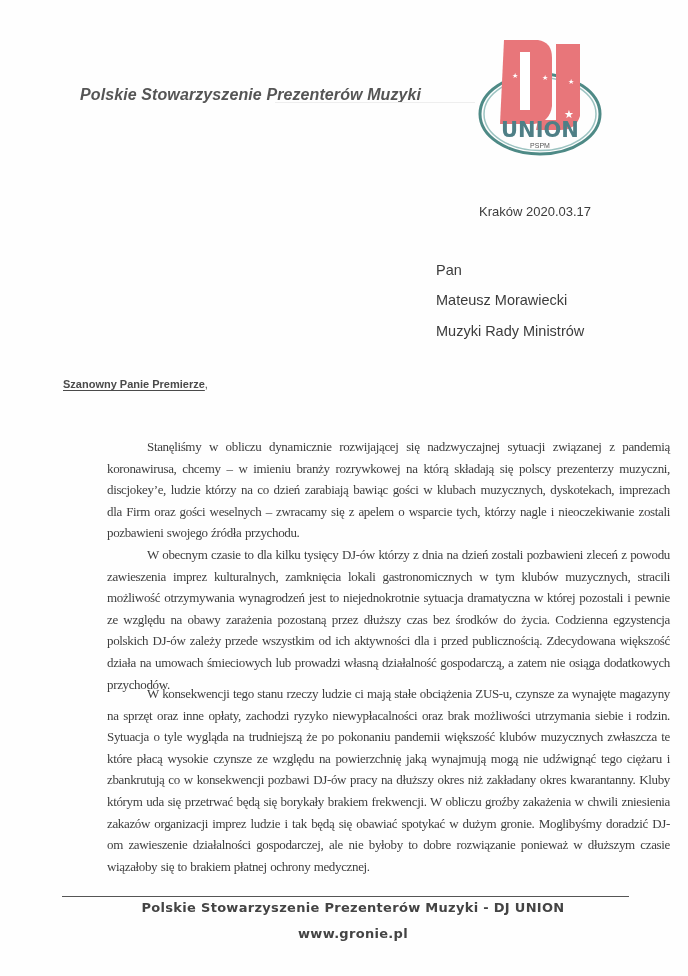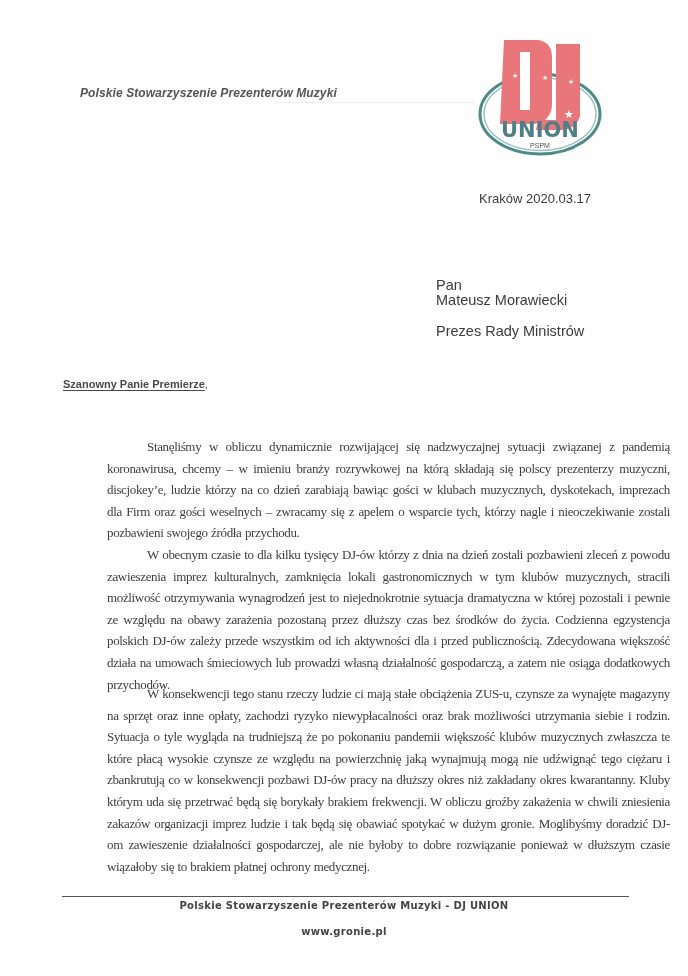--- a/index.html
+++ b/index.html
@@ -1,39 +1,39 @@
 <!DOCTYPE html>
 <html><head>
 <meta charset="utf-8">
 <style>
   html, body { margin: 0; padding: 0; background: #ffffff; }
   body { width: 688px; height: 976px; position: relative; overflow: hidden; color: #3a3a3a; }
   .page { position: absolute; left: 0; top: 0; width: 688px; height: 976px; background: #fefefe; }
 
-  .org-header { position: absolute; left: 80px; top: 86px; font-family: "Liberation Sans", sans-serif; font-style: italic; font-weight: bold; font-size: 12px; color: #555; letter-spacing: 0.1px; }
+  .org-header { position: absolute; left: 80px; top: 86px; font-family: "Liberation Sans", sans-serif; font-style: italic; font-weight: bold; font-size: 16px; color: #555; letter-spacing: 0.1px; }
   .header-rule { position: absolute; left: 275px; top: 102px; width: 200px; height: 1px; background: #eee; }
 
   .logo { position: absolute; left: 476px; top: 34px; width: 128px; height: 126px; }
 
-  .date { position: absolute; left: 479px; top: 191px; font-family: "Liberation Sans", sans-serif; font-size: 13px; color: #3c3c3c; }
+  .date { position: absolute; left: 479px; top: 204px; font-family: "Liberation Sans", sans-serif; font-size: 13px; color: #3c3c3c; }
   .recipient { position: absolute; left: 436px; font-family: "Liberation Sans", sans-serif; font-size: 14.5px; color: #3c3c3c; }
-  .r1 { top: 262px; margin-top: 15px; } .r2 { top: 292px; } .r3 { top: 323px; }
+  .r1 { top: 262px; } .r2 { top: 292px; } .r3 { top: 323px; }
 
   .salutation { position: absolute; left: 63px; top: 378px; font-family: "Liberation Sans", sans-serif; font-weight: bold; font-size: 11px; color: #4a4a4a; }
   .salutation .u { text-decoration: underline; text-underline-offset: 2px; }
   .salutation .c { font-weight: normal; }
 
   .para { position: absolute; left: 63px; width: 563px; font-family: Liberation Serif, serif; font-size: 13px; line-height: 21.6px; color: #3e3e3e; text-align: justify; letter-spacing: -0.35px; word-spacing: 0.5px; margin-left: 44px; }
   .para .indent { display: inline-block; width: 40px; }
   .p1 { top: 436px; }
   .p2 { top: 544px; }
   .p3 { top: 683px; }
 
   .footer-rule { position: absolute; left: 62px; top: 896px; width: 567px; height: 1px; background: #555; }
-  .footer { position: absolute; left: 40px; width: 608px; text-align: center; font-family: "DejaVu Sans", sans-serif; font-weight: bold; font-size: 10px; color: #444; letter-spacing: 0.3px; }
+  .footer { position: absolute; left: 49px; width: 608px; text-align: center; font-family: "DejaVu Sans", sans-serif; font-weight: bold; font-size: 13px; color: #444; letter-spacing: 0.3px; }
   .f1 { top: 900px; } .f2 { top: 913px; } .f3 { top: 926px; }
 </style>
 </head>
 <body>
 
 <div class="page">
 
   <div class="org-header">Polskie Stowarzyszenie Prezenterów Muzyki</div>
   <div class="header-rule"></div>
 
@@ -52,21 +52,21 @@
       <text x="88" y="84" font-family="DejaVu Sans, sans-serif" font-size="11" fill="#ffffff">★</text>
     </g>
     <text x="64" y="103" text-anchor="middle" font-family="DejaVu Sans, sans-serif" font-weight="bold" font-size="21" fill="#4e7f86">UNION</text>
     <text x="64" y="114" text-anchor="middle" font-family="Liberation Sans, sans-serif" font-size="7" fill="#555">PSPM</text>
   </svg>
 
   <div class="date">Kraków 2020.03.17</div>
 
   <div class="recipient r1">Pan</div>
   <div class="recipient r2">Mateusz Morawiecki</div>
-  <div class="recipient r3">Prezes Rady Ministrów</div>
+  <div class="recipient r3">Muzyki Rady Ministrów</div>
 
   <div class="salutation">
     <span class="u">Szanowny Panie Premierze</span><span class="c">,</span>
   </div>
 
   <div class="para p1"><span class="indent"></span><span>Stanęliśmy w obliczu dynamicznie rozwijającej się nadzwyczajnej sytuacji związanej z pandemią koronawirusa, chcemy – w imieniu branży rozrywkowej na którą składają się polscy prezenterzy muzyczni, discjokey’e, ludzie którzy na co dzień zarabiają  bawiąc gości w klubach muzycznych, dyskotekach, imprezach dla Firm oraz gości weselnych – zwracamy się z apelem o wsparcie tych, którzy nagle i nieoczekiwanie zostali pozbawieni swojego źródła przychodu.</span></div>
   <div class="para p2"><span class="indent"></span><span>W obecnym czasie to dla kilku tysięcy DJ-ów  którzy z dnia na dzień zostali pozbawieni zleceń z powodu zawieszenia imprez kulturalnych, zamknięcia lokali gastronomicznych w tym klubów muzycznych, stracili możliwość otrzymywania wynagrodzeń jest to niejednokrotnie sytuacja dramatyczna w której pozostali i pewnie ze względu na obawy zarażenia pozostaną przez dłuższy czas bez środków do życia. Codzienna egzystencja polskich DJ-ów zależy przede wszystkim od ich aktywności dla i przed publicznością. Zdecydowana większość działa na umowach śmieciowych lub prowadzi własną działalność gospodarczą, a zatem nie osiąga dodatkowych przychodów.</span></div>
   <div class="para p3"><span class="indent"></span><span>W konsekwencji tego stanu rzeczy ludzie ci mają stałe obciążenia ZUS-u, czynsze za wynajęte magazyny na sprzęt oraz inne opłaty, zachodzi ryzyko niewypłacalności oraz brak możliwości utrzymania siebie i rodzin. Sytuacja o tyle wygląda na trudniejszą że po pokonaniu pandemii większość klubów muzycznych zwłaszcza te które płacą wysokie czynsze ze względu na powierzchnię jaką wynajmują mogą nie udźwignąć tego ciężaru i zbankrutują co w konsekwencji pozbawi DJ-ów pracy na dłuższy okres niż zakładany okres kwarantanny. Kluby którym uda się przetrwać będą się borykały brakiem  frekwencji. W obliczu groźby zakażenia w chwili zniesienia zakazów organizacji imprez ludzie i tak będą się obawiać spotykać w dużym gronie.  Moglibyśmy doradzić DJ-om  zawieszenie działalności gospodarczej, ale nie byłoby to dobre rozwiązanie ponieważ w dłuższym czasie wiązałoby się to brakiem płatnej ochrony medycznej.</span></div>
 
   <div class="footer-rule"></div>

